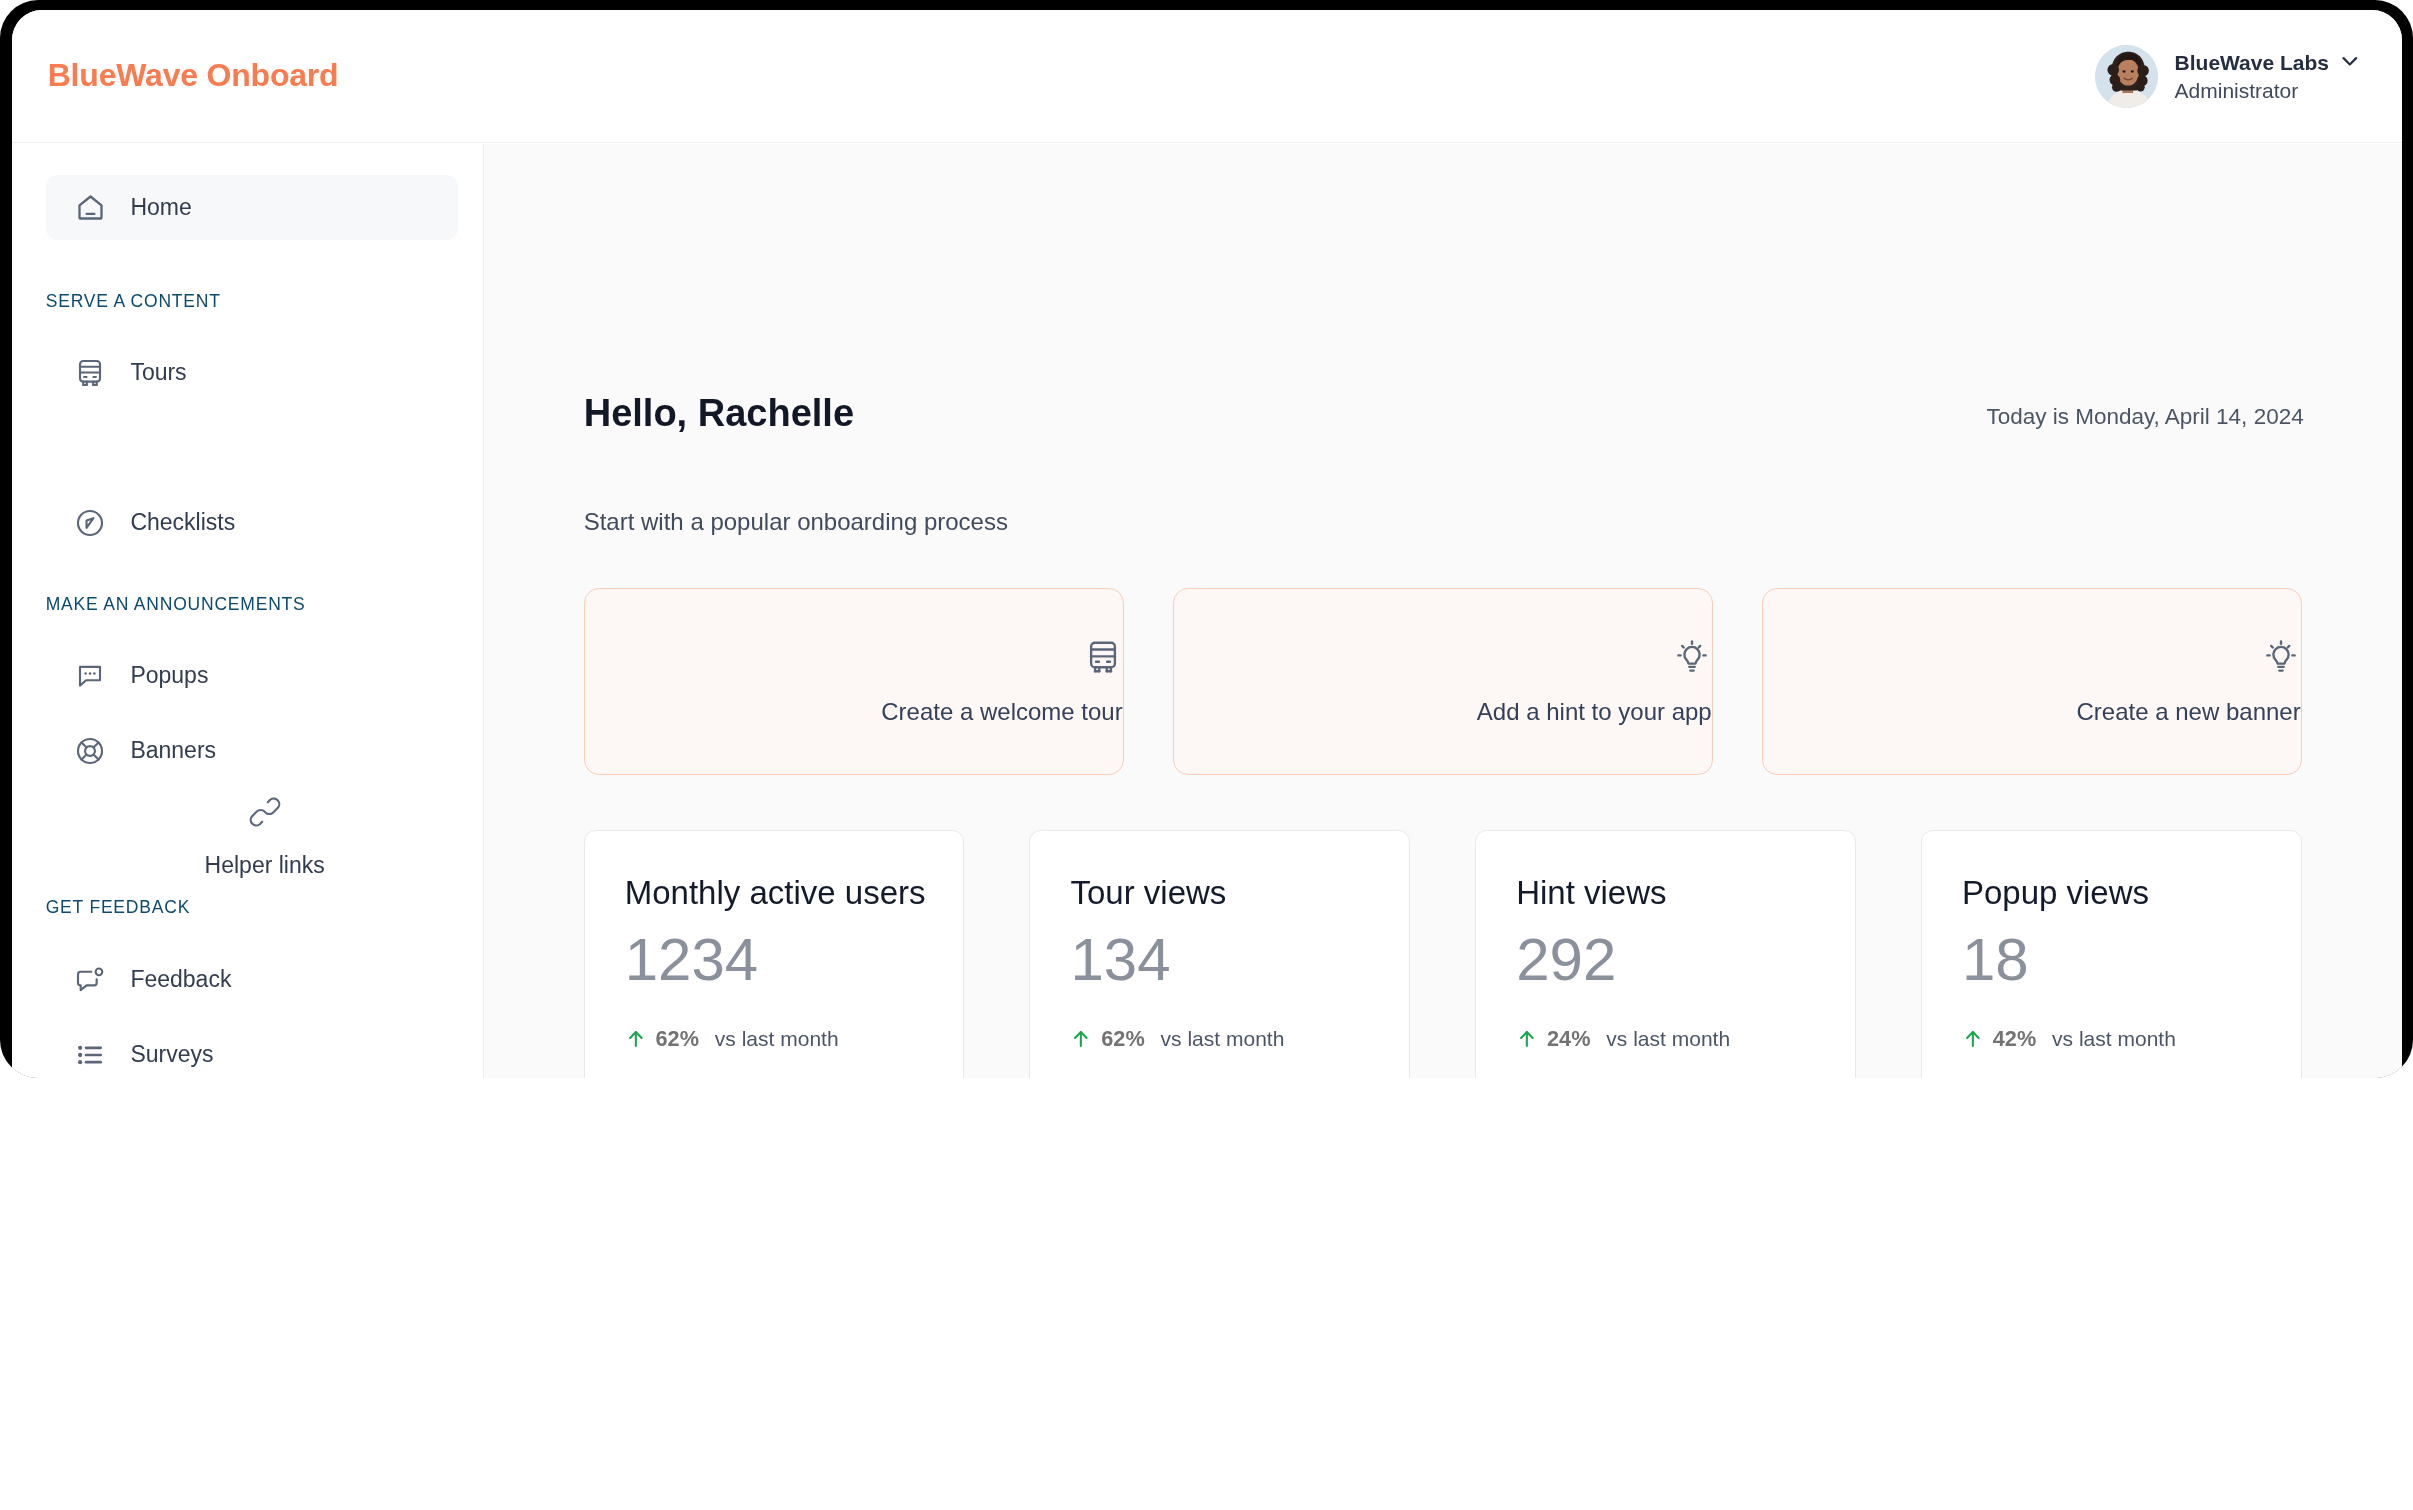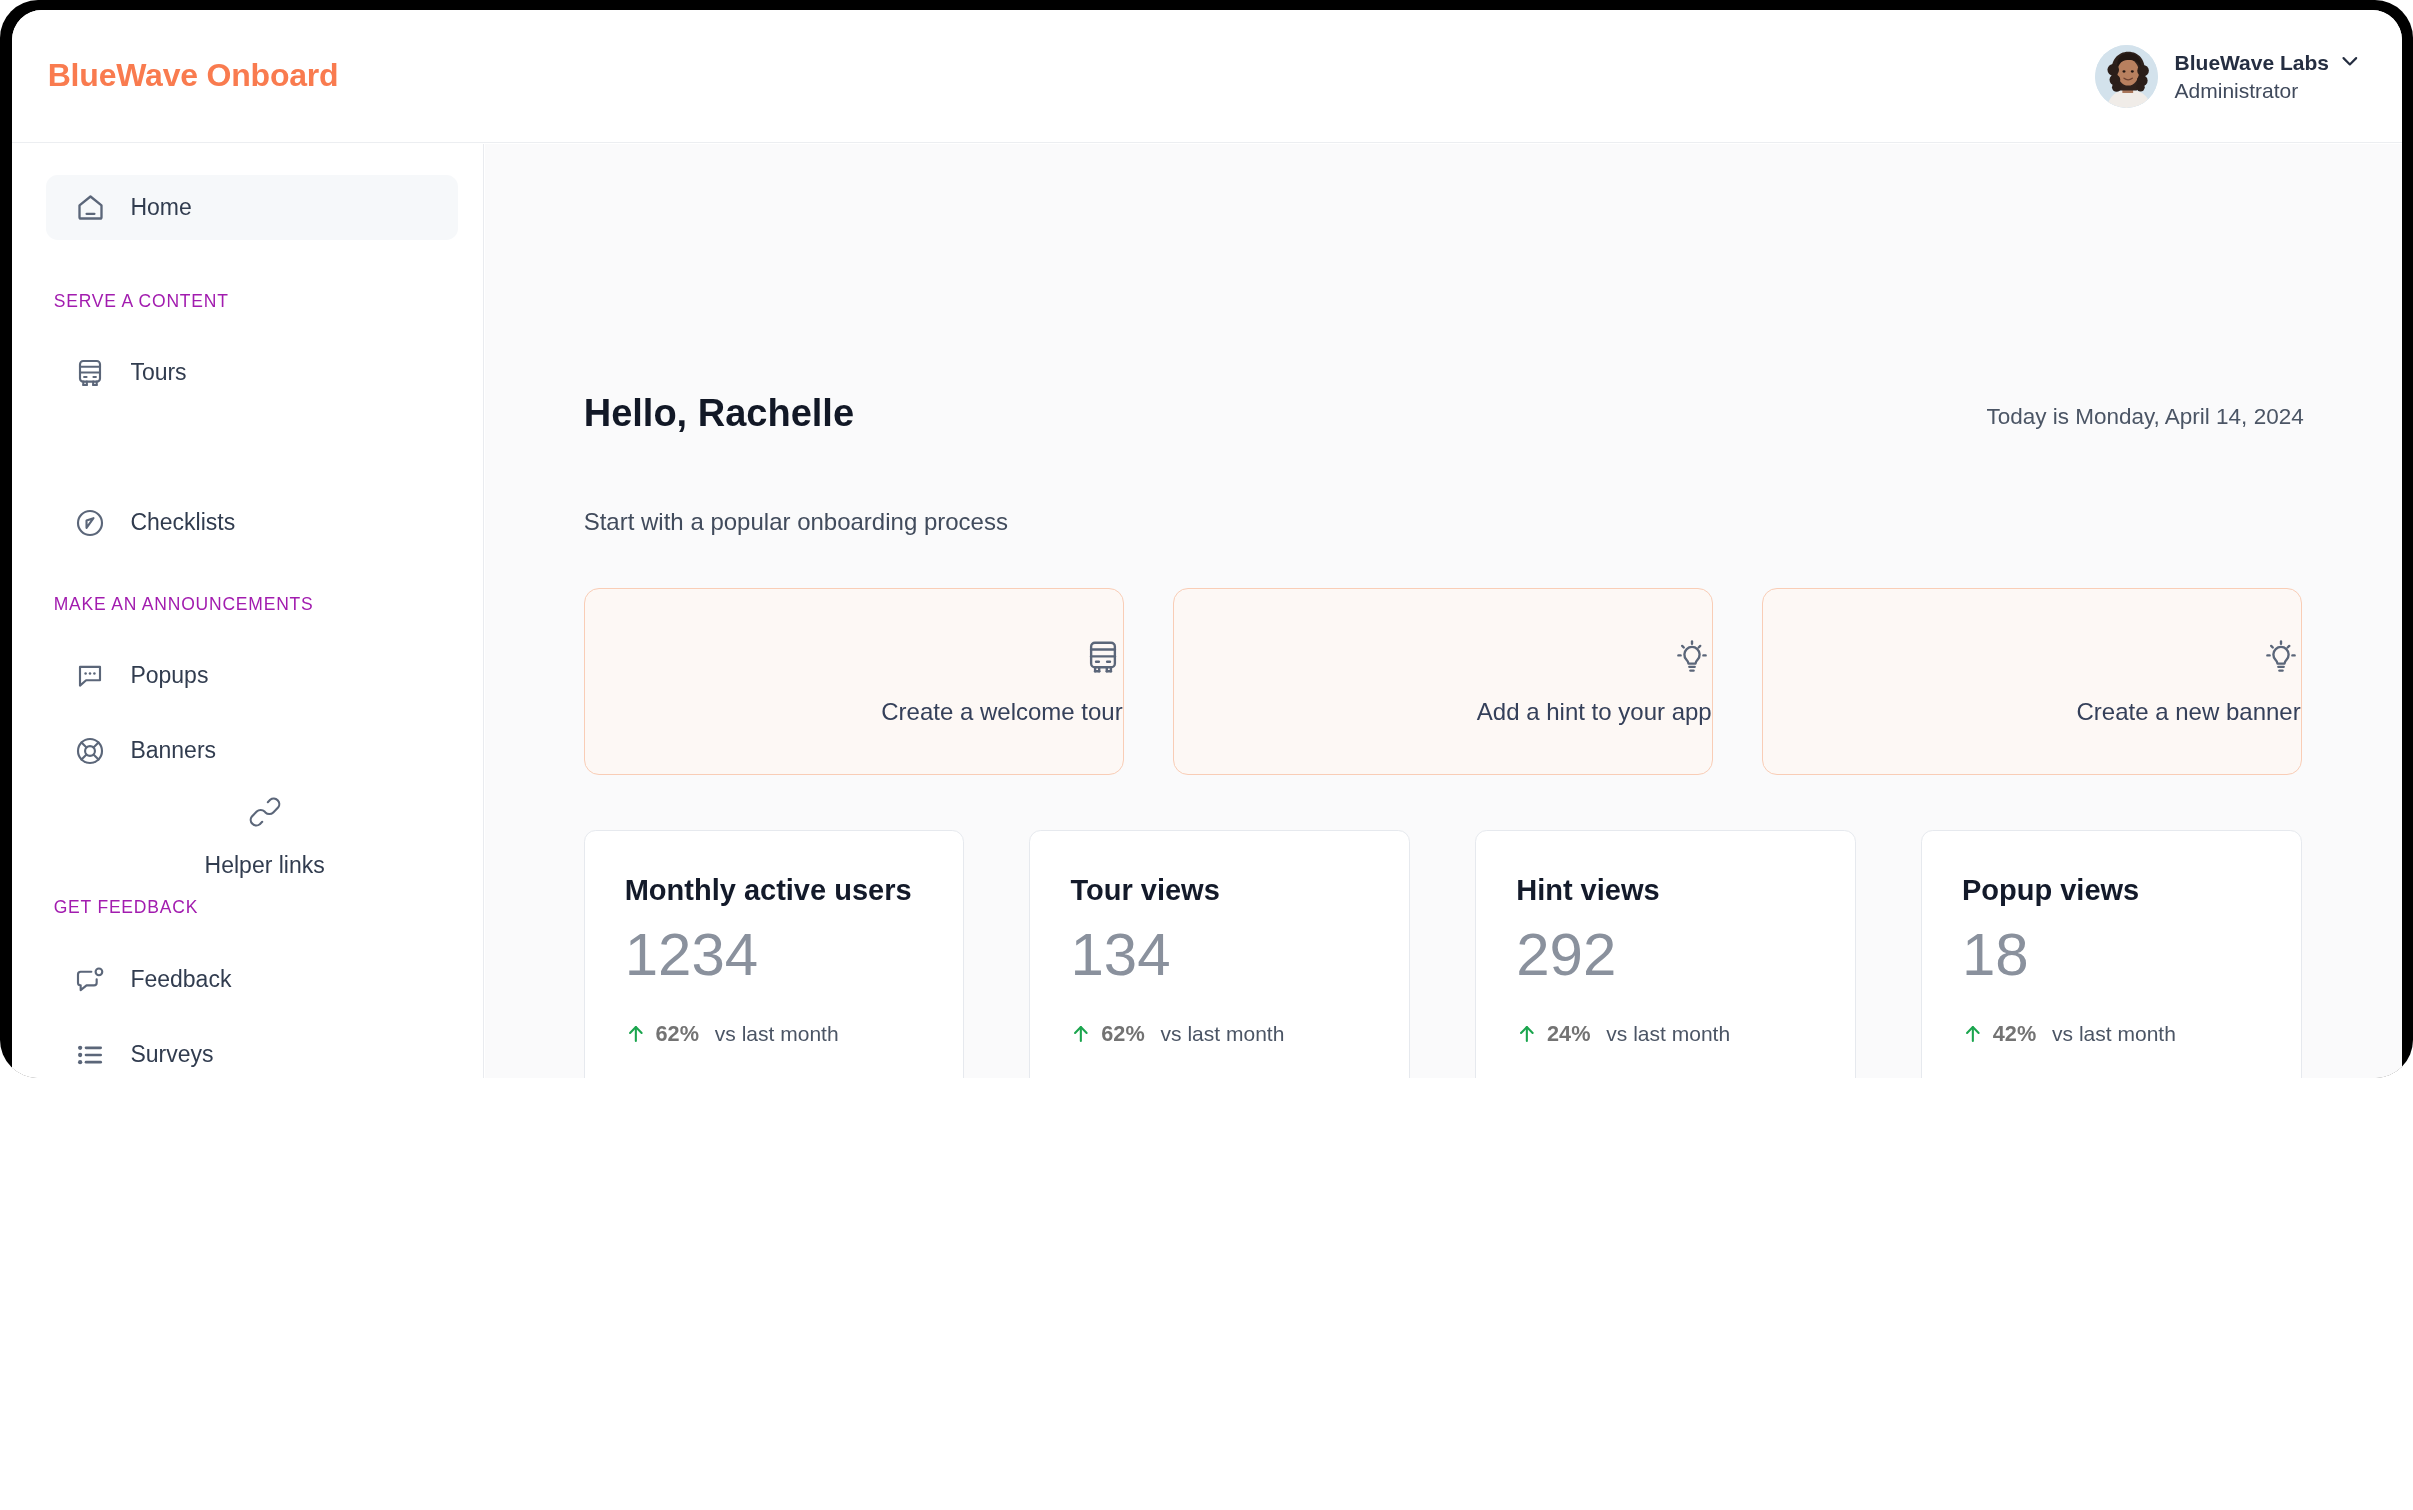--- a/index.html
+++ b/index.html
@@ -114,23 +114,22 @@
     font-size: 23px;
     color: #313c4f;
     white-space: nowrap;
   }
 
   .nav-section-title {
     position: absolute;
     left: 34px;
     font-size: 17.5px;
     letter-spacing: 0.8px;
-    color: #a21caf;
-    white-space: nowrap;
-    margin-left: 8px;
+    color: #0c4a6e;
+    white-space: nowrap;
   }
 
   
   #main {
     position: absolute;
     left: 473px; top: 134px;
     width: 1918px;
     height: 1354px;
     background: #fafafb;
     overflow: hidden;
@@ -204,22 +203,22 @@
     flex: 1;
     height: 286px;
     background: #ffffff;
     border: 0.8px solid #e6e9ee;
     border-radius: 11.7px;
     padding: 43px 0 0 40px;
     display: flex;
     flex-direction: column;
   }
   .stat-title {
-    font-size: 29px;
-    font-weight: 700;
+    font-size: 33px;
+    font-weight: 400;
     color: #131a2a;
     white-space: nowrap;
   }
   .stat-value {
     margin-top: 18px;
     font-size: 60px;
     font-weight: 400;
     color: #8a919d;
     line-height: 1;
     white-space: nowrap;

